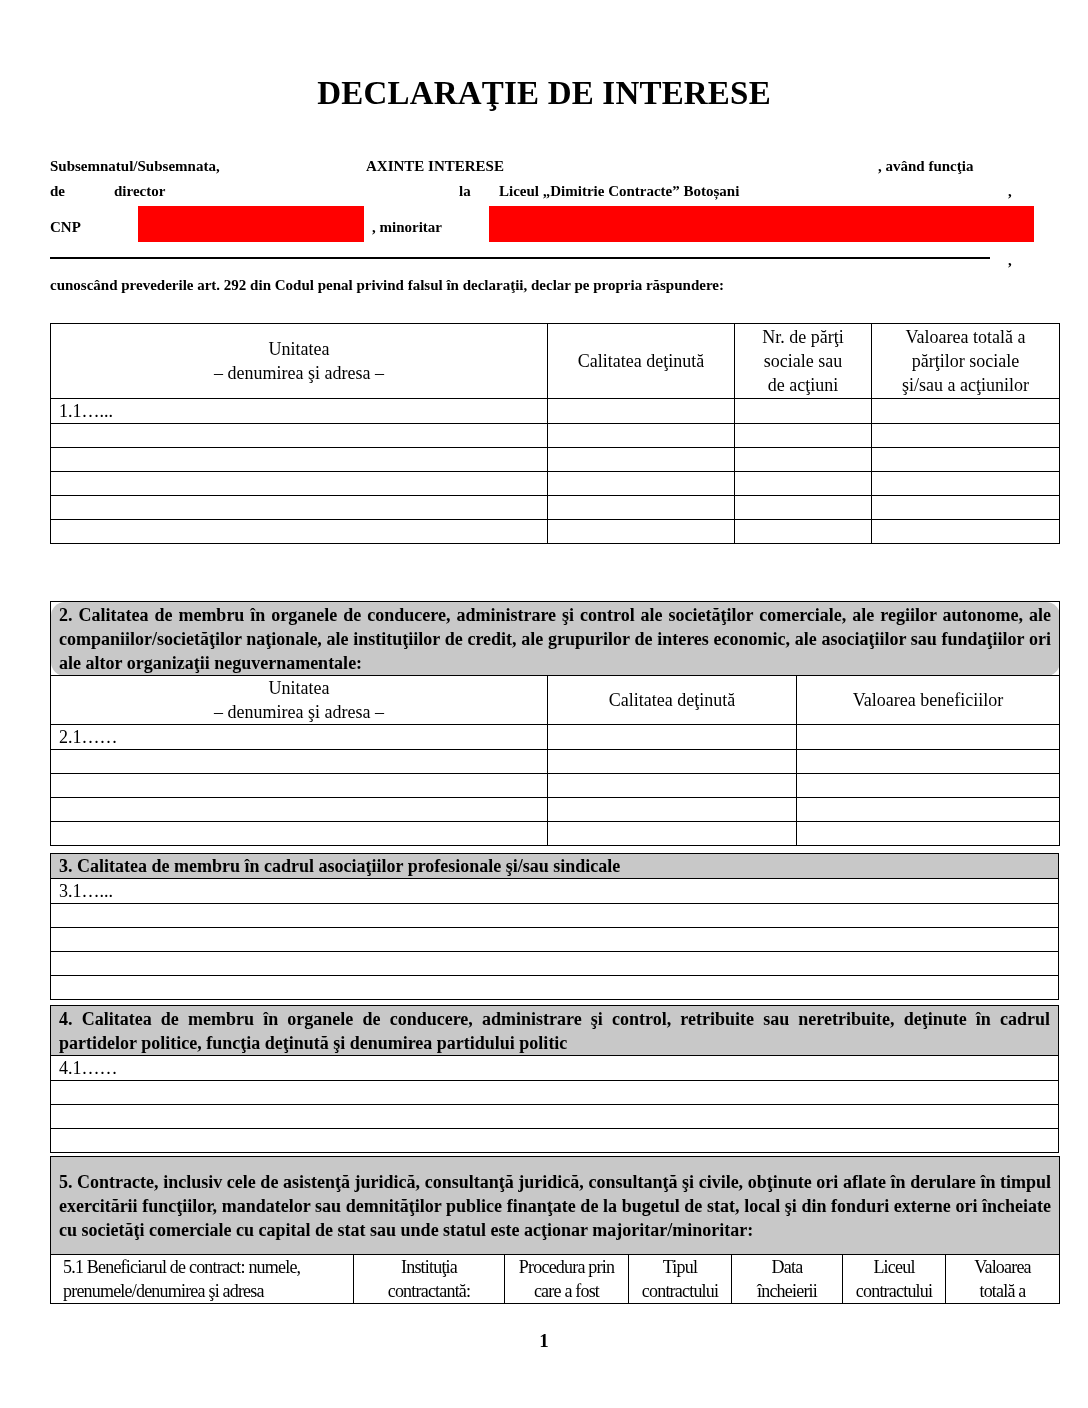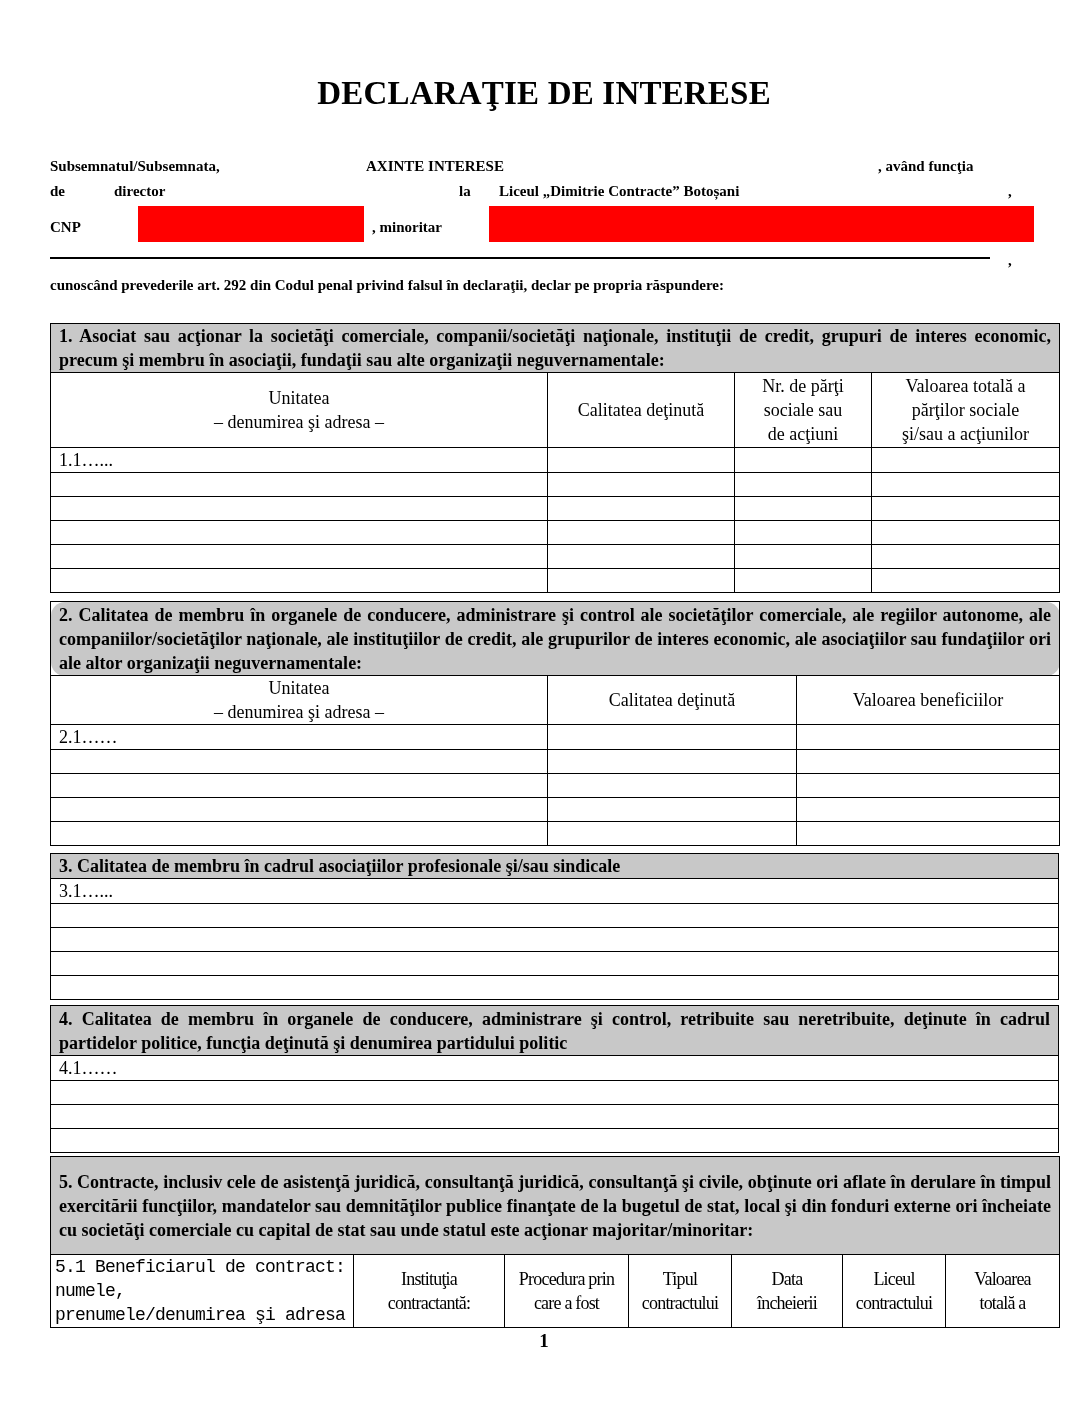--- a/index.html
+++ b/index.html
@@ -52,23 +52,20 @@
 </div>
 
 <table class="sec" style="top:323px;">
   <colgroup>
       <col style="width:497px">
       <col style="width:187px">
       <col style="width:137px">
       <col style="width:188px">
     </colgroup>
   <tbody>
-      <tr>
-        <td class="head" colspan="4" style="height:48px;">1. Asociat sau acţionar la societăţi comerciale, companii/societăţi naţionale, instituţii de credit, grupuri de interes economic, precum şi membru în asociaţii, fundaţii sau alte organizaţii neguvernamentale:</td>
-      </tr>
   <tr style="height:75px;">
     <td class="colh">
           <div>Unitatea</div>
           <div>– denumirea şi adresa –</div>
         </td>
     <td class="colh">Calitatea deţinută</td>
     <td class="colh">
           <div>Nr. de părţi</div>
           <div>sociale sau</div>
           <div>de acţiuni</div>
@@ -215,21 +212,21 @@
       <col style="width:103px">
     <col style="width:111px">
       <col style="width:103px">
       <col style="width:114px">
   </colgroup>
   <tbody>
       <tr>
         <td class="head" colspan="7" style="height:97px;">5. Contracte, inclusiv cele de asistenţă juridică, consultanţă juridică, consultanţă şi civile, obţinute ori aflate în derulare în timpul exercitării funcţiilor, mandatelor sau demnităţilor publice finanţate de la bugetul de stat, local şi din fonduri externe ori încheiate cu societăţi comerciale cu capital de stat sau unde statul este acţionar majoritar/minoritar:</td>
       </tr>
   <tr style="height:48px;">
-    <td class="small" style="padding:0 4px;font-family:Liberation Mono, monospace;">
+    <td class="small" style="padding:0 12px;">
           <div>5.1 Beneficiarul de contract: numele,</div>
           <div>prenumele/denumirea şi adresa</div>
         </td>
     <td class="small colh">
           <div>Instituţia</div>
           <div>contractantă:</div>
         </td>
     <td class="small colh">
           <div>Procedura prin</div>
           <div>care a fost</div>

